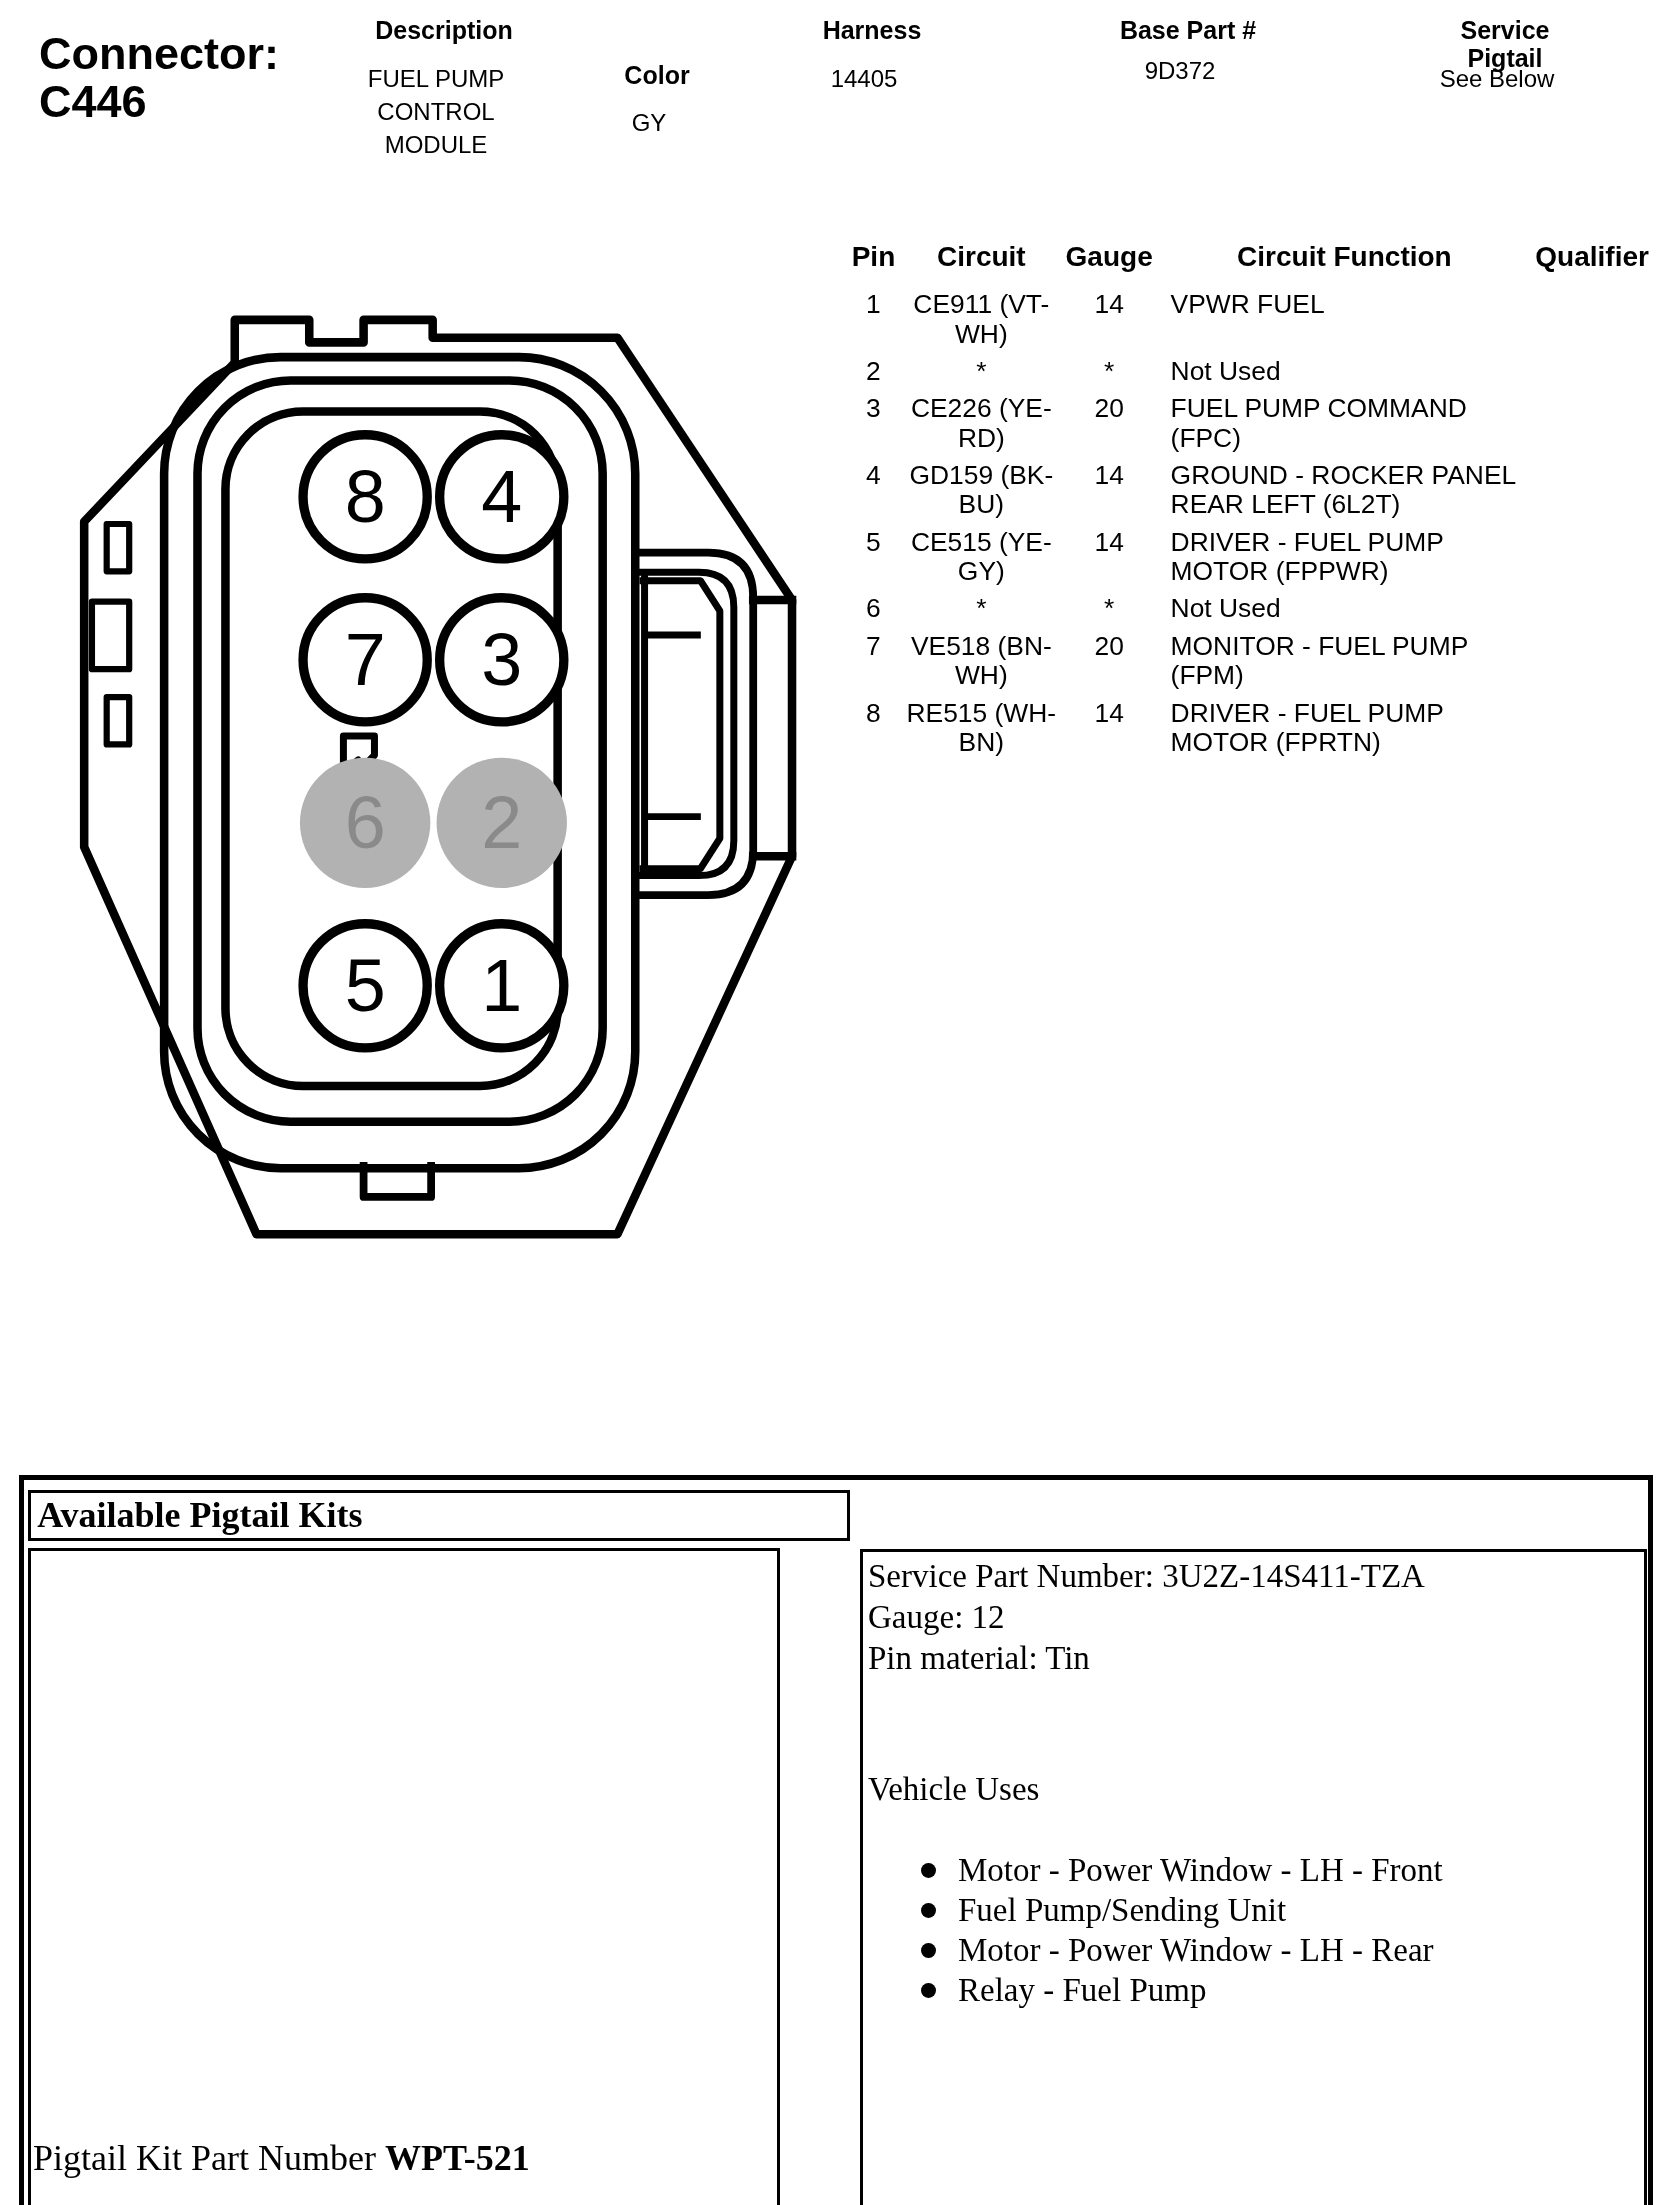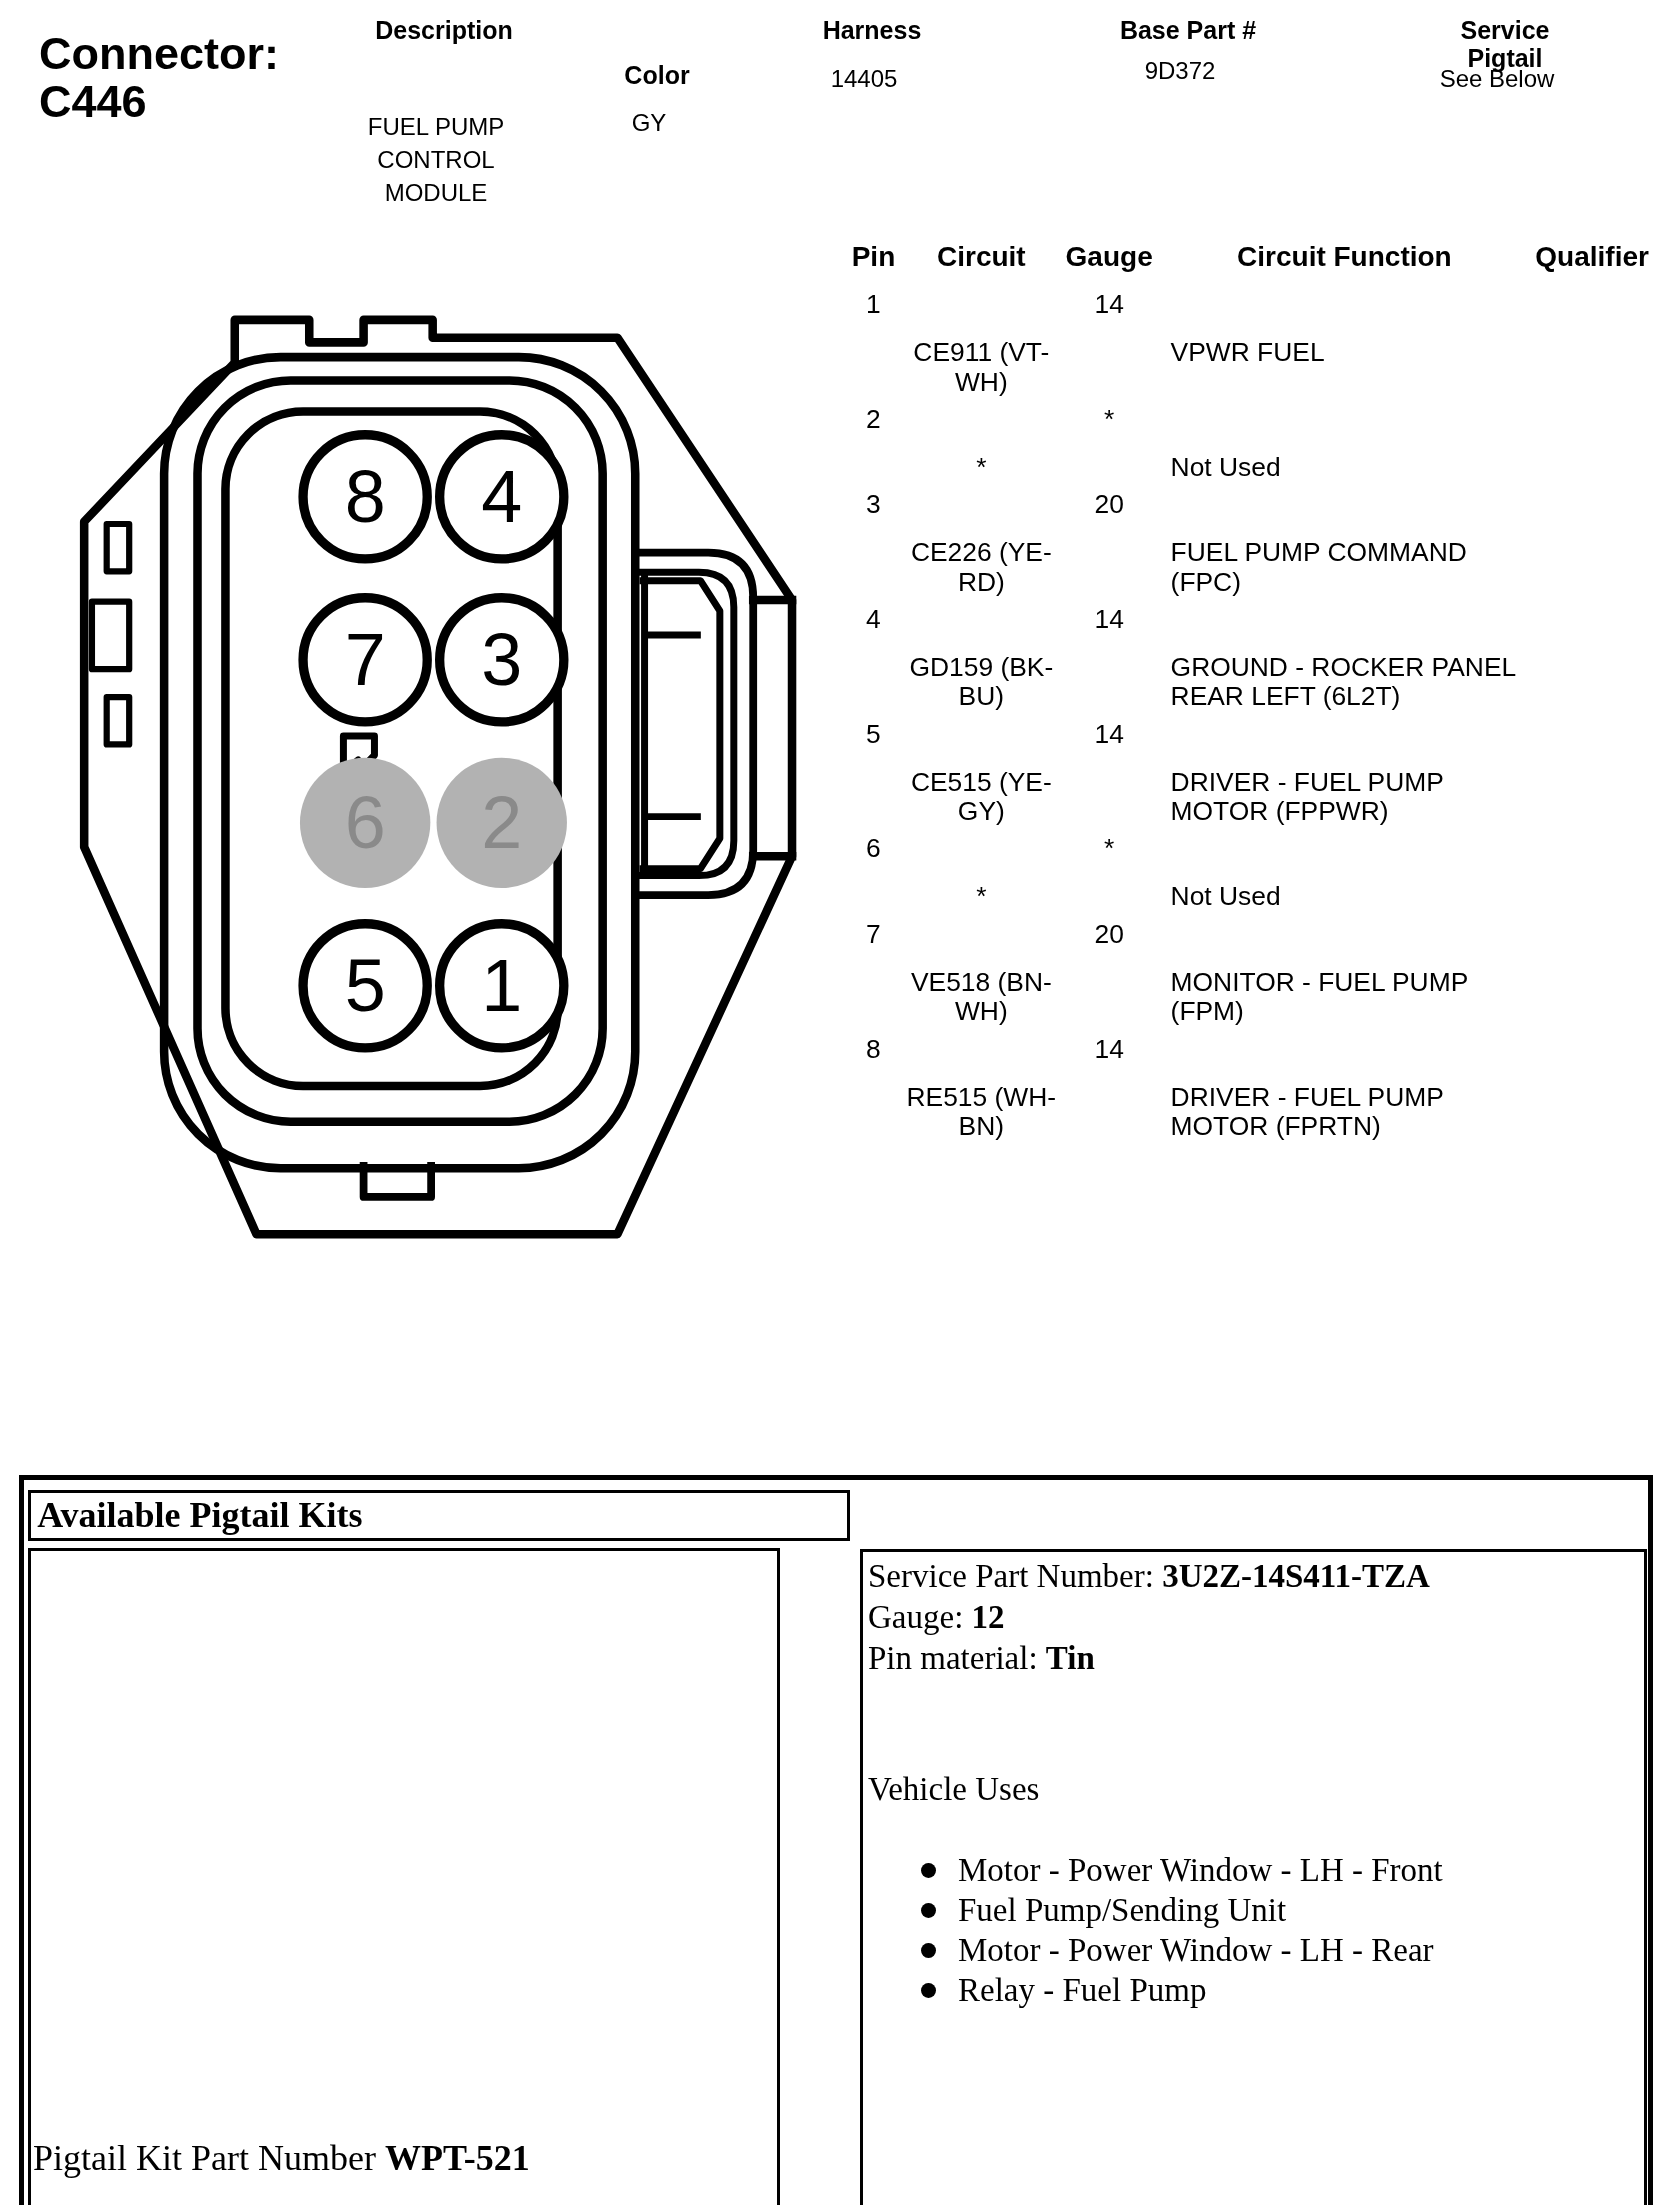--- a/index.html
+++ b/index.html
@@ -1,20 +1,20 @@
 <!DOCTYPE html>
 <html style="font-size:12.4px"><head>
 <meta charset="utf-8">
 <style>
   html,body{margin:0;padding:0;background:#fff;}
   body{position:relative;width:1671px;height:2205px;overflow:hidden;
        font-family:"Liberation Sans",sans-serif;color:#000;}
   .abs{position:absolute;}
   .ctr{transform:translateX(-50%);text-align:center;}
-  .pre{white-space:pre-line;margin-top:48px;}
+  .pre{white-space:pre-line;}
   
   .headline{font-size:45px;font-weight:bold;line-height:48px;}
   .colhead{font-size:25px;font-weight:bold;line-height:28px;margin-left:8px;}
   .colval{font-size:24px;line-height:33px;}
   
   .pintable{left:843px;top:241px;width:823px;}
   .pt-head{display:flex;font-size:28px;font-weight:bold;line-height:31px;}
   .pt-rows{margin-top:18px;}
   .pt-row{display:flex;align-items:flex-start;font-size:26.4px;line-height:29.5px;margin-bottom:7.8px;}
   .c-pin{width:61px;text-align:center;}
@@ -26,21 +26,21 @@
   .diagram{left:39px;top:264px;}
   .pin-digit{font-family:"Liberation Sans",sans-serif;font-size:95px;}
   
   .serif{font-family:"Liberation Serif",serif;}
   .outerbox{left:18.6px;top:1475px;width:1634px;height:745px;border:5.4px solid #000;border-bottom:none;box-sizing:border-box;}
   .titlebox{left:28px;top:1490px;width:822px;height:51px;border:3.9px solid #000;box-sizing:border-box;}
   .titlebox .t{font-size:36px;font-weight:bold;line-height:45px;padding-left:6.2px;}
   .leftbox{left:28px;top:1548px;width:752px;height:668px;border:3.9px solid #000;box-sizing:border-box;}
   .rightbox{left:860px;top:1549px;width:787px;height:666px;border:3.9px solid #000;box-sizing:border-box;}
   .details{left:868px;top:1556px;font-size:33px;line-height:41px;}
-  .details b{font-weight:bold;}
+  .details b{font-weight:normal;}
   .uses-title{left:868px;top:1769px;font-size:33px;line-height:41px;}
   .uses{left:860px;top:1850px;font-size:33px;line-height:40px;list-style:none;margin:0;padding:0;}
   .uses li{position:relative;padding-left:98px;}
   .uses li::before{content:"";position:absolute;left:61px;top:13.2px;width:14.8px;height:14.8px;border-radius:50%;background:#000;}
   .kitline{left:33px;top:2137px;font-size:36px;line-height:43px;}
 </style>
 </head>
 <body>
 
 <div class="abs headline" style="left:39px;top:29.5px;">

